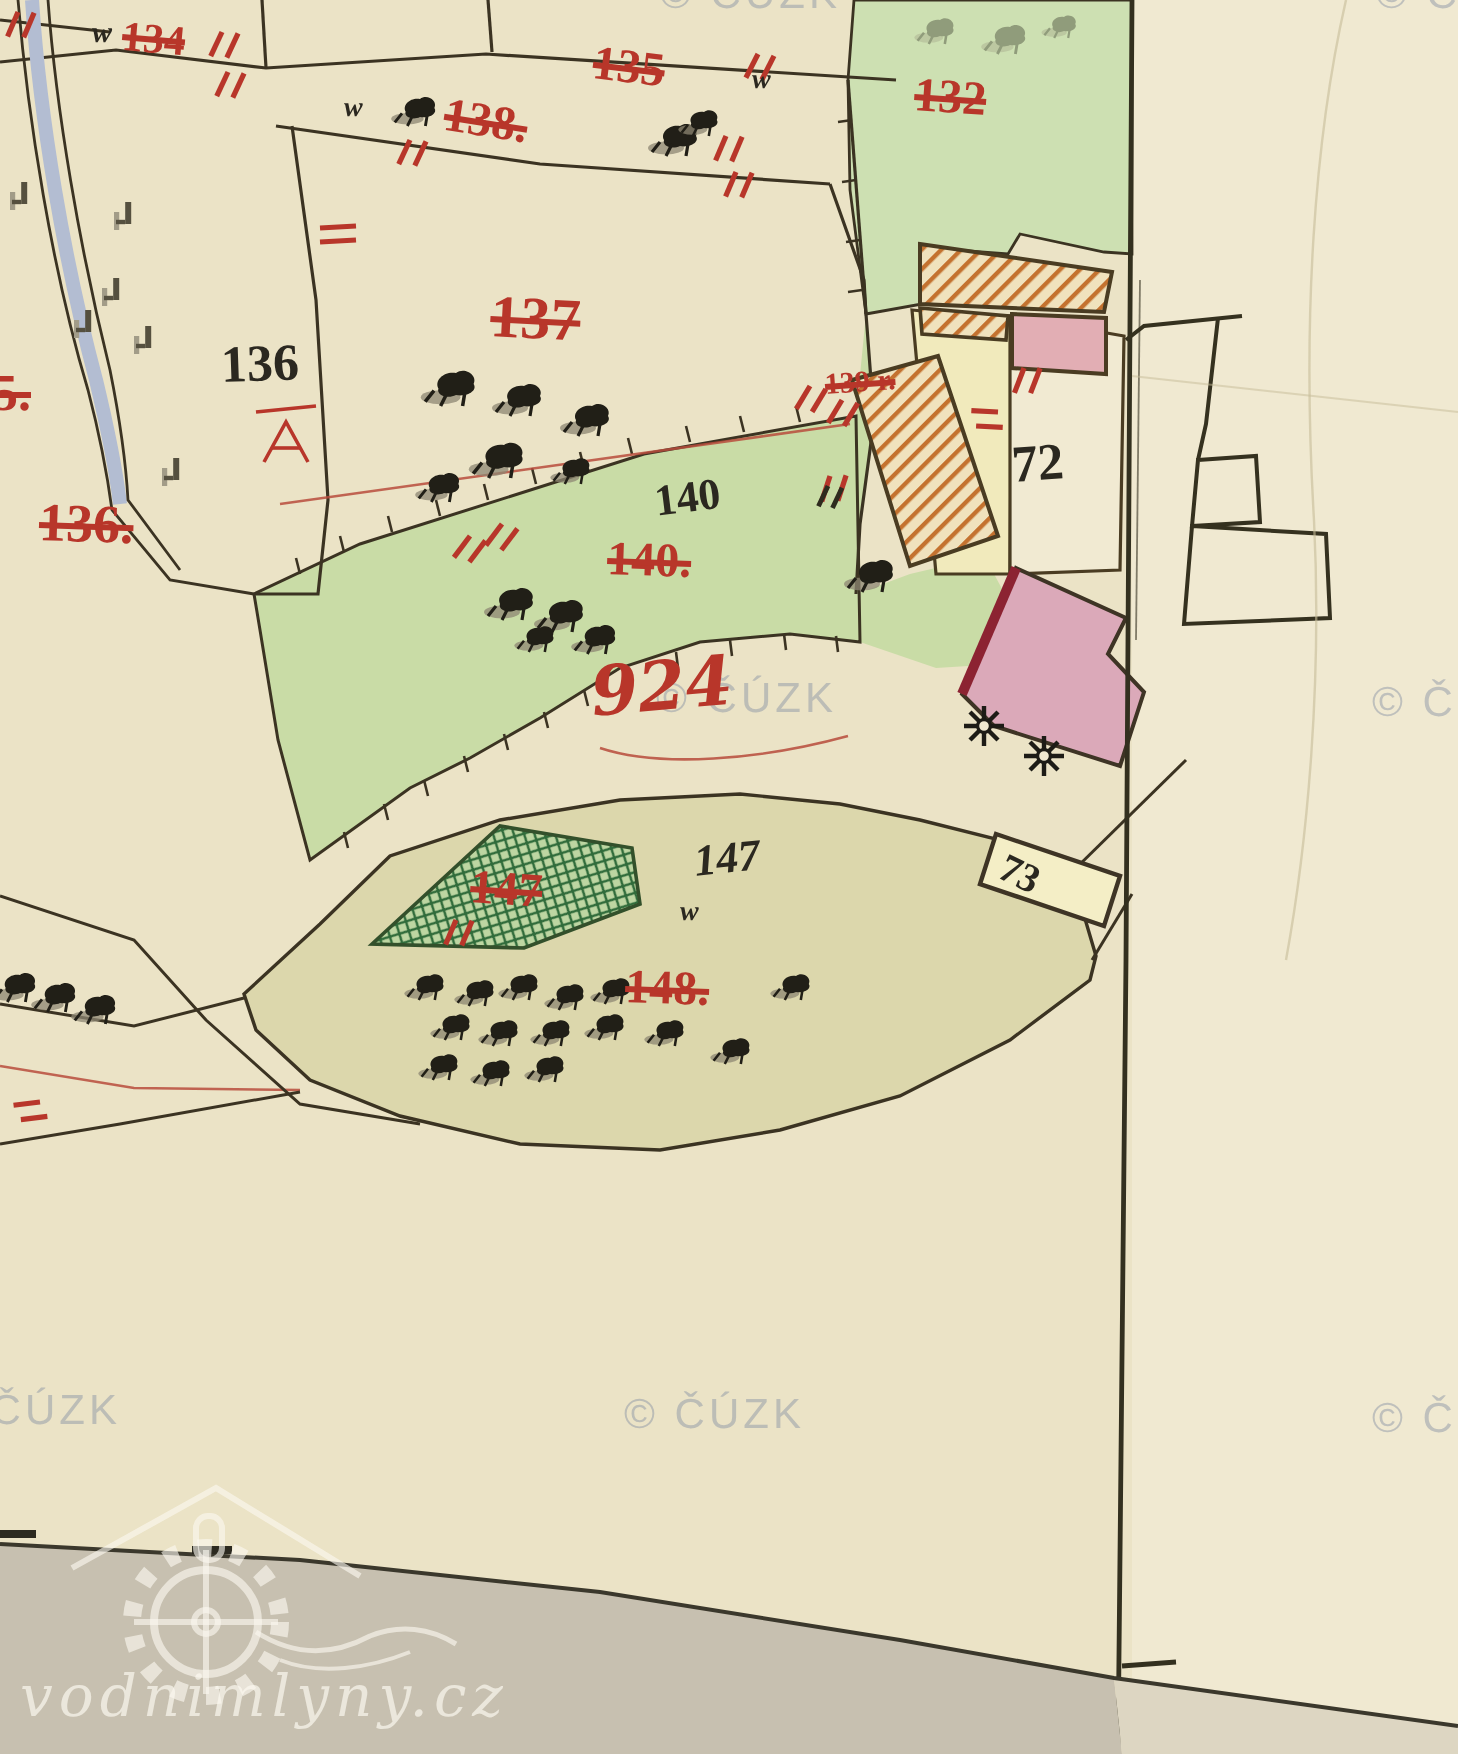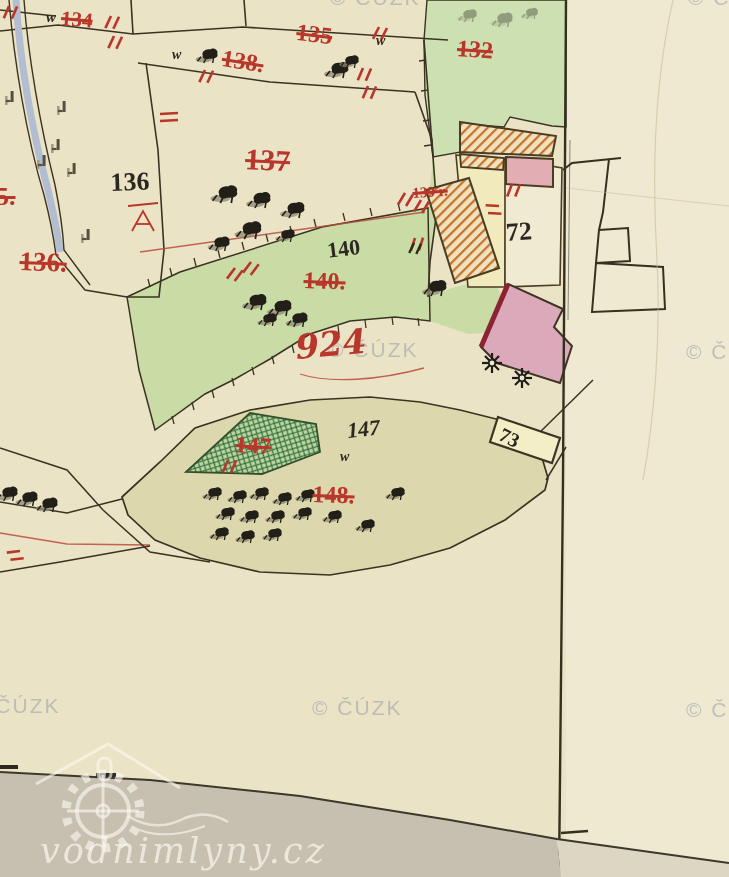--- a/index.html
+++ b/index.html
@@ -17,22 +17,22 @@
   .lbl{
     position:absolute;font-family:"Liberation Serif",serif;font-weight:700;
     white-space:nowrap;transform-origin:0 0;line-height:1;
   }
   .red{color:#b8362a;}
   .blk{color:#2b2820;}
   .strike{text-decoration:line-through;text-decoration-thickness:2.5px;}
   .ital{font-style:italic;}
   .cursive{font-family:"DejaVu Serif",serif;font-style:italic;font-weight:700;}
   #logo-text{
-    position:absolute;left:40px;top:831px;font-family:"DejaVu Serif",serif;
-    font-style:italic;font-size:35px;letter-spacing:3px;
+    position:absolute;left:10px;top:831px;font-family:"DejaVu Serif",serif;
+    font-style:italic;font-size:29px;letter-spacing:3px;
     color:rgba(252,249,240,.68);pointer-events:none;
   }
 </style>
 </head>
 <body>
 
 <div id="stage">
 
   <svg class="map" width="729" height="877" viewBox="0 0 729 877">
     <defs>

